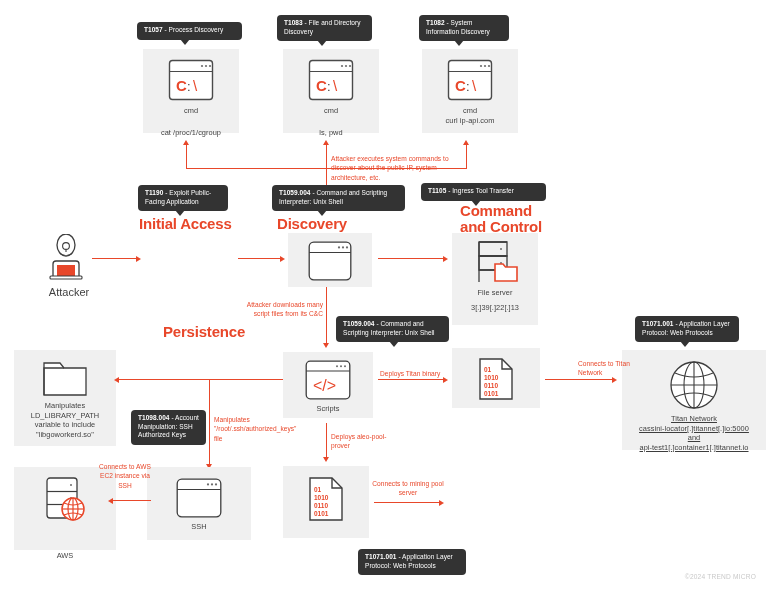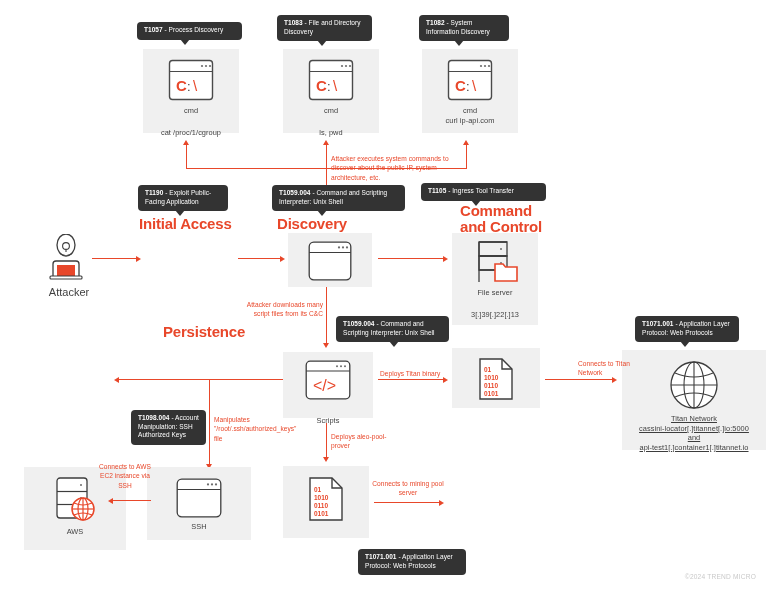--- a/index.html
+++ b/index.html
@@ -206,21 +206,21 @@
       <svg width="52" height="44" viewBox="0 0 52 44">
         <path d="M10 2 H38 M10 2 V42 M10 16 H38 M10 30 H30" fill="none" stroke="#3d3d3d" stroke-width="1.3"></path>
         <path d="M10 2 H38 V16 H10 Z" fill="none" stroke="#3d3d3d" stroke-width="1.3"></path>
         <path d="M10 16 H38 V30 H10 Z" fill="none" stroke="#3d3d3d" stroke-width="1.3"></path>
         <circle cx="32" cy="9" r="1" fill="#6d6d6d"></circle>
           <circle cx="32" cy="23" r="1" fill="#6d6d6d"></circle>
         <path d="M26 24 H34 L36.5 27 H48 V41 H26 Z" fill="#fff" stroke="#e8472a" stroke-width="1.6"></path>
       </svg>
     </div>
     <div class="cap" style="margin-top:4px;">File server</div>
-    <div class="cap" style="margin-top:12px">3[.]39[.]22[.]13</div>
+    <div class="cap" style="margin-top:5px">3[.]39[.]22[.]13</div>
   </div>
 
   <div class="ln lnh" style="left:378px;top:258px;width:66px;"></div>
   <div class="arw r" style="left:443px;top:255.5px;"></div>
 
   <div class="ln lnv" style="left:326px;top:287px;height:57px;"></div>
   <div class="arw d" style="left:323px;top:343px;"></div>
   <div class="note r" style="left:245px;top:300px;width:78px;">Attacker downloads many script files from its C&amp;C</div>
 
   <div class="tag" style="left:336px;top:316px;width:113px;">
@@ -232,23 +232,35 @@
     <div class="icon" style="margin-top:8px;">
       <svg width="46" height="40" viewBox="0 0 46 40">
         <rect x="1.2" y="1.2" width="43.6" height="37.6" rx="4" fill="#fff" stroke="#3d3d3d" stroke-width="1.3"></rect>
         <line x1="1.2" y1="11" x2="44.8" y2="11" stroke="#3d3d3d" stroke-width="1.1"></line>
         <circle cx="32" cy="6.2" r="1" fill="#6d6d6d"></circle>
           <circle cx="36" cy="6.2" r="1" fill="#6d6d6d"></circle>
           <circle cx="40" cy="6.2" r="1" fill="#6d6d6d"></circle>
         <text x="8" y="31" font-family="Liberation Sans, sans-serif" font-size="16" fill="#e8472a">&lt;/&gt;</text>
       </svg>
     </div>
-    <div class="cap" style="margin-top:16px;">Scripts</div>
-  </div>
-
+    <div class="cap" style="margin-top:4px;">Scripts</div>
+  </div>
+
+  <div class="panel" style="left:14px;top:350px;width:102px;height:96px;">
+    <div class="icon" style="margin-top:9px;">
+      <svg width="46" height="38" viewBox="0 0 46 38">
+        <path d="M2 36 V4 H18 L22 9 H44 V36 Z" fill="#fff" stroke="#3d3d3d" stroke-width="1.3"></path>
+        <path d="M2 36 V9 H22" fill="none" stroke="#3d3d3d" stroke-width="1.3"></path>
+      </svg>
+    </div>
+    <div class="cap" style="margin-top:4px;">Manipulates</div>
+    <div class="cap" style="margin-top:0">LD_LIBRARY_PATH</div>
+    <div class="cap" style="margin-top:0">variable to include</div>
+    <div class="cap" style="margin-top:0">"libgoworkerd.so"</div>
+  </div>
 
   <div class="ln lnh" style="left:118px;top:379px;width:165px;"></div>
   <div class="arw l" style="left:114px;top:376.5px;"></div>
 
   <div class="ln lnv" style="left:209px;top:379px;height:86px;"></div>
   <div class="arw d" style="left:206px;top:464px;"></div>
   <div class="note" style="left:214px;top:415px;width:62px;">Manipulates "/root/.ssh/authorized_keys" file</div>
 
   <div class="tag" style="left:131px;top:410px;width:75px;">
     <b>T1098.004</b><span> - Account Manipulation: SSH Authorized Keys</span>
@@ -290,21 +302,21 @@
     <div class="cap" style="margin-top:4px;">Titan Network</div>
     <div class="cap" style="margin-top:0">cassini-locator[.]titannet[.]io:5000</div>
     <div class="cap" style="margin-top:0">and</div>
     <div class="cap" style="margin-top:0">api-test1[.]container1[.]titannet.io</div>
   </div>
 
   <div class="ln lnh" style="left:545px;top:379px;width:68px;"></div>
   <div class="arw r" style="left:612px;top:376.5px;"></div>
   <div class="note" style="left:578px;top:359px;width:60px;">Connects to Titan Network</div>
 
-  <div class="panel" style="left:24px;top:467px;width:102px;height:83px;">
+  <div class="panel" style="left:14px;top:467px;width:102px;height:83px;gap:24px;">
     <div class="icon" style="margin-top:9px;">
       <svg width="52" height="48" viewBox="0 0 52 48">
         <rect x="8" y="2" width="30" height="40" rx="3" fill="#fff" stroke="#3d3d3d" stroke-width="1.3"></rect>
         <line x1="8" y1="15.5" x2="38" y2="15.5" stroke="#3d3d3d" stroke-width="1.2"></line>
         <line x1="8" y1="28.5" x2="38" y2="28.5" stroke="#3d3d3d" stroke-width="1.2"></line>
         <circle cx="32" cy="9" r="1" fill="#6d6d6d"></circle>
           <circle cx="32" cy="22" r="1" fill="#6d6d6d"></circle>
         <circle cx="34" cy="33" r="11" fill="#fff" stroke="#e8472a" stroke-width="1.5"></circle>
         <ellipse cx="34" cy="33" rx="5" ry="11" fill="none" stroke="#e8472a" stroke-width="1.2"></ellipse>
         <line x1="23" y1="33" x2="45" y2="33" stroke="#e8472a" stroke-width="1.2"></line>

